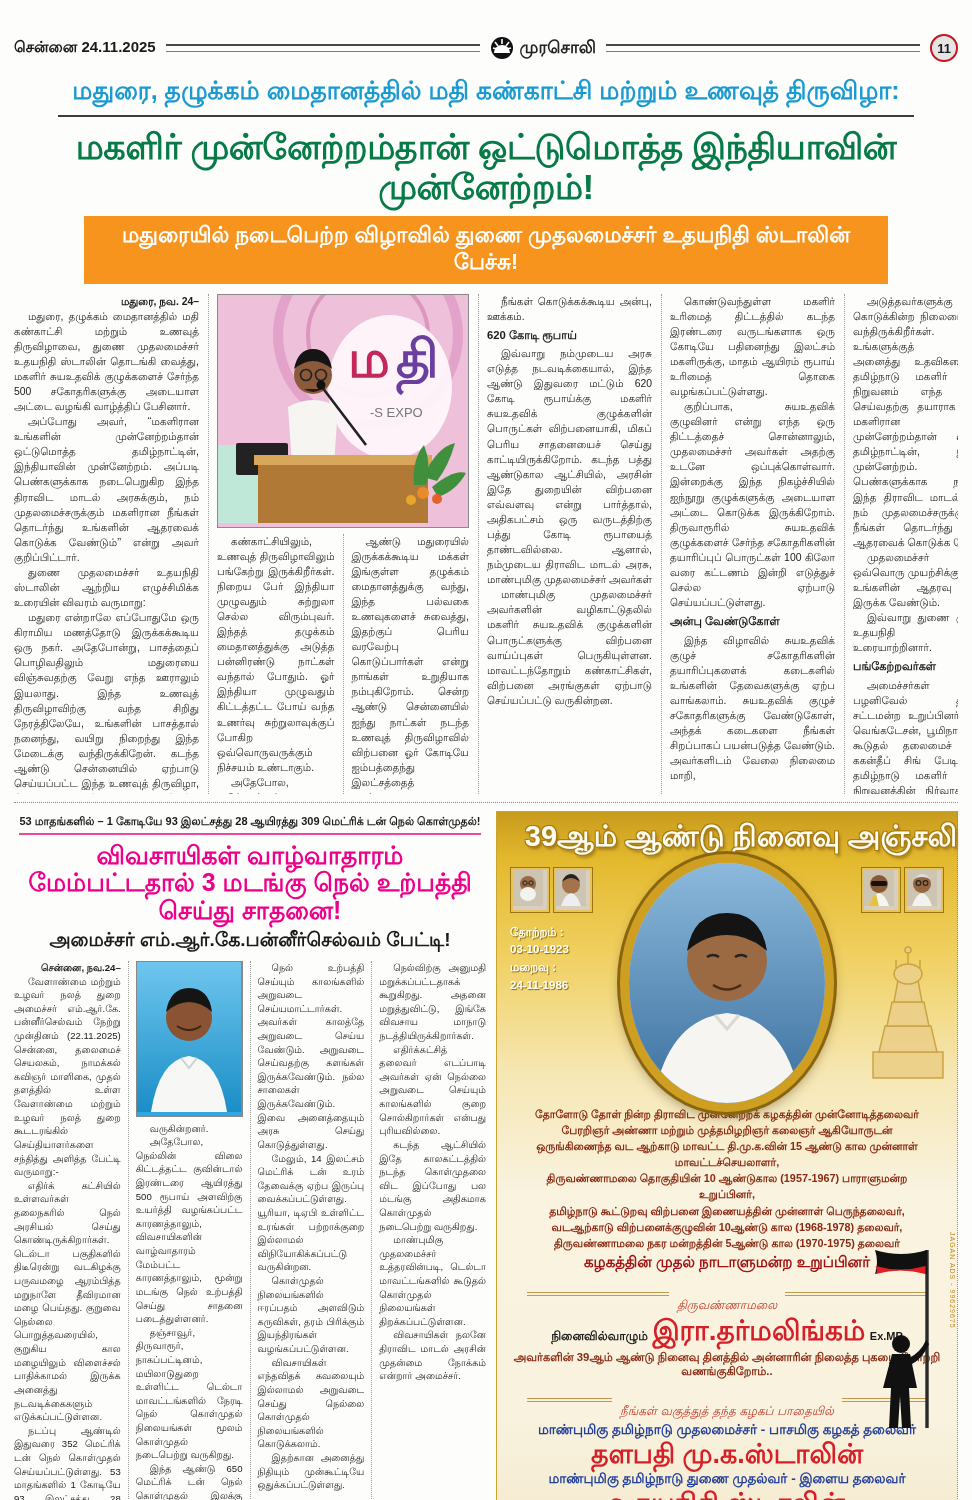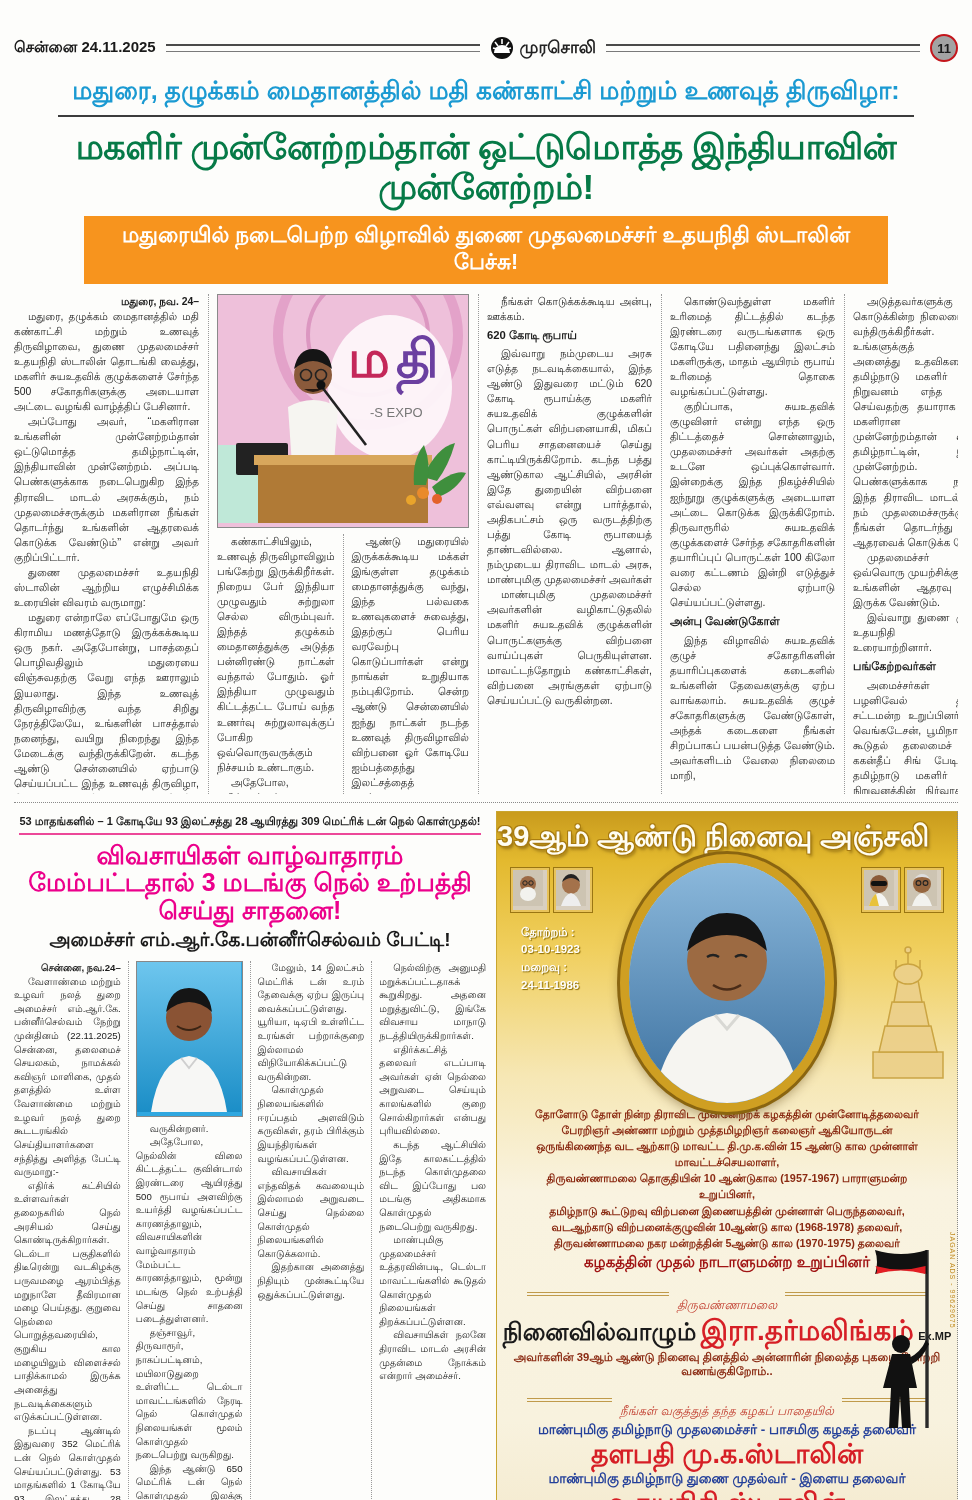--- a/index.html
+++ b/index.html
@@ -4,21 +4,21 @@
 <style>
   html,body{margin:0;padding:0;}
   body{width:972px;height:1500px;background:#fdfdfb;font-family:"Liberation Sans",sans-serif;color:#1a1a1a;position:relative;overflow:hidden;}
   .pg{padding:0 14px;}
   
   .masthead{display:flex;align-items:center;gap:10px;padding:34px 14px 4px;}
   .mh-date{font-size:15px;font-weight:bold;white-space:nowrap;}
   .mh-rule{flex:1;height:5px;border-top:2px solid #4a4a4a;border-bottom:1px solid #7a7a7a;}
   .mh-logo{display:flex;align-items:center;gap:6px;}
   .mh-title{font-size:17px;font-weight:bold;color:#222;}
-  .pg-num{width:24px;height:24px;border-radius:50%;border:2.5px solid #c4161c;display:flex;align-items:center;justify-content:center;font-size:13px;font-weight:bold;color:#1a1a1a;background:#a3a3a3;}
+  .pg-num{width:24px;height:24px;border-radius:50%;border:2.5px solid #c4161c;display:flex;align-items:center;justify-content:center;font-size:13px;font-weight:bold;color:#1a1a1a;background:#e5e5e5;}
   
   .kicker-wrap{text-align:center;margin-top:10px;}
   .kicker{display:inline-block;color:#1b9ad2;font-weight:bold;font-size:25px;padding:0 14px 7px;border-bottom:2.5px solid #3c3c3c;}
   .headline{color:#067a47;font-weight:800;font-size:35px;text-align:center;line-height:1.15;margin:10px 0 8px;letter-spacing:-.5px;}
   .strap{background:#f7941e;color:#fff;font-weight:bold;font-size:21.5px;text-align:center;margin:4px 70px 10px;padding:7px 4px;}
   .cols{display:flex;gap:9px;height:500px;overflow:hidden;font-size:10.4px;line-height:1.45;text-align:justify;}
   .col{overflow:hidden;}
   .col + .col{border-left:1px dotted #9a9a9a;padding-left:8px;}
   .c-narrow{flex:0 0 165px;}
   .c-first{flex:0 0 185px;}
@@ -39,37 +39,37 @@
   .ih3{font-size:19px;font-weight:bold;text-align:center;margin-bottom:8px;}
   .icols{display:flex;gap:7px;height:610px;overflow:hidden;font-size:9.6px;line-height:1.42;text-align:justify;}
   .icols .icol{flex:1;overflow:hidden;}
   .icols .icol + .icol{border-left:1px dotted #9a9a9a;padding-left:7px;}
   .min-photo{border:1px solid #888;margin-bottom:5px;background:#2fa7e0;}
   
   .ad{flex:0 0 460px;position:relative;height:692px;display:flex;flex-direction:column;
       background:linear-gradient(180deg,#c99b1d 0%,#e3b92e 7%,#f0cf5e 20%,#f6e7b4 38%,#f9f3e0 55%,#f8f2de 88%,#f5ecd2 100%);
       border:1px solid #c9a52f;border-right:1px dotted #8a8a8a;}
   .ad-top{position:relative;height:292px;flex:0 0 auto;}
-  .ad-title{position:absolute;top:8px;left:0;right:0;text-align:left;font-size:29px;font-weight:800;color:#fffdf2;
+  .ad-title{position:absolute;top:8px;left:0;right:0;text-align:right;font-size:29px;font-weight:800;color:#fffdf2;
       text-shadow:1px 1px 0 #a87b10,-1px -1px 0 #a87b10,1px -1px 0 #a87b10,-1px 1px 0 #a87b10,2px 3px 3px rgba(90,60,0,.5);}
   .minis{position:absolute;top:56px;display:flex;gap:5px;}
   .minis .mini{width:34px;height:40px;border:2px solid #e8c35a;box-shadow:0 0 0 1px #9a7612;background:#d8cfc0;}
-  .dates{position:absolute;left:24px;top:112px;color:#fff;font-weight:bold;font-size:11.5px;line-height:1.55;text-shadow:1px 1px 1px #8a6a00;}
+  .dates{position:absolute;left:13px;top:112px;color:#fff;font-weight:bold;font-size:11.5px;line-height:1.55;text-shadow:1px 1px 1px #8a6a00;}
   .gopuram{position:absolute;right:6px;top:118px;}
   .oval{position:absolute;left:50%;transform:translateX(-50%);top:42px;width:196px;height:240px;border-radius:50%;
       border:9px solid #cf9f22;box-shadow:0 0 0 3px #8a6510,inset 0 0 0 3px #ffe9a8,0 5px 12px rgba(80,50,0,.45);
       overflow:hidden;background:#6ea3cc;z-index:2;}
   .ad-roles{text-align:center;color:#8a2a12;font-size:10.8px;font-weight:600;line-height:1.5;padding:2px 26px 0;}
   .ad-roles .seg-r{text-indent:0;}
   .ad-firstmp{text-align:center;color:#a01313;font-weight:800;font-size:15px;margin-top:2px;}
   .script-line{display:flex;align-items:center;gap:8px;margin:1px 30px;color:#b8372a;}
   .script-line .sl-rule{flex:1;height:2px;border-top:1px solid #c09a4a;border-bottom:1px solid #c09a4a;}
   .script-txt{font-family:"DejaVu Serif",serif;font-style:italic;font-size:12px;color:#c0392b;white-space:nowrap;margin-top:24px;}
   .remember{text-align:center;margin-top:1px;}
-  .remember .lbl{font-size:24px;font-weight:800;color:#1a1a1a;}
+  .remember .lbl{font-size:12px;font-weight:800;color:#1a1a1a;}
   .remember .nm{font-size:28px;font-weight:800;color:#d61f26;}
   .remember .sfx{font-size:11px;font-weight:bold;color:#1a1a1a;}
   .tribute{text-align:center;color:#8a2a12;font-weight:bold;font-size:11.3px;margin-top:1px;padding:0 14px;}
   .vip-title{text-align:center;color:#24409a;font-weight:800;font-size:13.5px;margin-top:2px;}
   .vip-name{text-align:center;color:#d61f26;font-weight:800;font-size:27px;line-height:1.12;}
   .pair{display:flex;justify-content:center;gap:14px;margin-top:2px;}
   .pair .half{text-align:center;}
   .pair .half + .half{border-left:2px solid #c9a52f;padding-left:14px;}
   .pair .pfx{color:#24409a;font-weight:800;font-size:13px;}
   .pair .pnm{color:#d61f26;font-weight:800;font-size:18px;}
@@ -212,20 +212,21 @@
           </svg>
         </div>
         <div>
             <div class="seg seg-p">வருகின்றனர்.</div>
             <div class="seg seg-p">அதேபோல, நெல்லின் விலை கிட்டத்தட்ட குவின்டால் இரண்டரை ஆயிரத்து 500 ரூபாய் அளவிற்கு உயர்த்தி வழங்கப்பட்ட காரணத்தாலும், விவசாயிகளின் வாழ்வாதாரம் மேம்பட்ட காரணத்தாலும், மூன்று மடங்கு நெல் உற்பத்தி செய்து சாதனை படைத்துள்ளனர்.</div>
             <div class="seg seg-p">தஞ்சாவூர், திருவாரூர், நாகப்பட்டினம், மயிலாடுதுறை உள்ளிட்ட டெல்டா மாவட்டங்களில் நேரடி நெல் கொள்முதல் நிலையங்கள் மூலம் கொள்முதல் நடைபெற்று வருகிறது.</div>
             <div class="seg seg-p">இந்த ஆண்டு 650 மெட்ரிக் டன் நெல் கொள்முதல் இலக்கு நிர்ணயிக்கப்பட்டு, அதற்கேற்ப அனைத்து ஏற்பாடுகளும் செய்யப்பட்டுள்ளன.</div>
           </div>
       </div>
       <div class="icol">
+          <div class="seg seg-p">நெல் உற்பத்தி செய்யும் காலங்களில் அறுவடை செய்யமாட்டார்கள். அவர்கள் காலத்தே அறுவடை செய்ய வேண்டும். அறுவடை செய்வதற்கு களங்கள் இருக்கவேண்டும். நல்ல சாலைகள் இருக்கவேண்டும். இவை அனைத்தையும் அரசு செய்து கொடுத்துள்ளது.</div>
           <div class="seg seg-p">மேலும், 14 இலட்சம் மெட்ரிக் டன் உரம் தேவைக்கு ஏற்ப இருப்பு வைக்கப்பட்டுள்ளது. யூரியா, டிஏபி உள்ளிட்ட உரங்கள் பற்றாக்குறை இல்லாமல் விநியோகிக்கப்பட்டு வருகின்றன.</div>
           <div class="seg seg-p">கொள்முதல் நிலையங்களில் ஈரப்பதம் அளவிடும் கருவிகள், தரம் பிரிக்கும் இயந்திரங்கள் வழங்கப்பட்டுள்ளன.</div>
           <div class="seg seg-p">விவசாயிகள் எந்தவிதக் கவலையும் இல்லாமல் அறுவடை செய்து நெல்லை கொள்முதல் நிலையங்களில் கொடுக்கலாம்.</div>
           <div class="seg seg-p">இதற்கான அனைத்து நிதியும் முன்கூட்டியே ஒதுக்கப்பட்டுள்ளது.</div>
         </div>
       <div class="icol">
           <div class="seg seg-p">நெல்விற்கு அனுமதி மறுக்கப்பட்டதாகக் கூறுகிறது. அதனை மறுத்துவிட்டு, இங்கே விவசாய மாநாடு நடத்தியிருக்கிறார்கள்.</div>
           <div class="seg seg-p">எதிர்க்கட்சித் தலைவர் எடப்பாடி அவர்கள் ஏன் நெல்லை அறுவடை செய்யும் காலங்களில் குறை சொல்கிறார்கள் என்பது புரியவில்லை.</div>
           <div class="seg seg-p">கடந்த ஆட்சியில் இதே காலகட்டத்தில் நடந்த கொள்முதலை விட இப்போது பல மடங்கு அதிகமாக கொள்முதல் நடைபெற்று வருகிறது.</div>
           <div class="seg seg-p">மாண்புமிகு முதலமைச்சர் உத்தரவின்படி, டெல்டா மாவட்டங்களில் கூடுதல் கொள்முதல் நிலையங்கள் திறக்கப்பட்டுள்ளன.</div>

